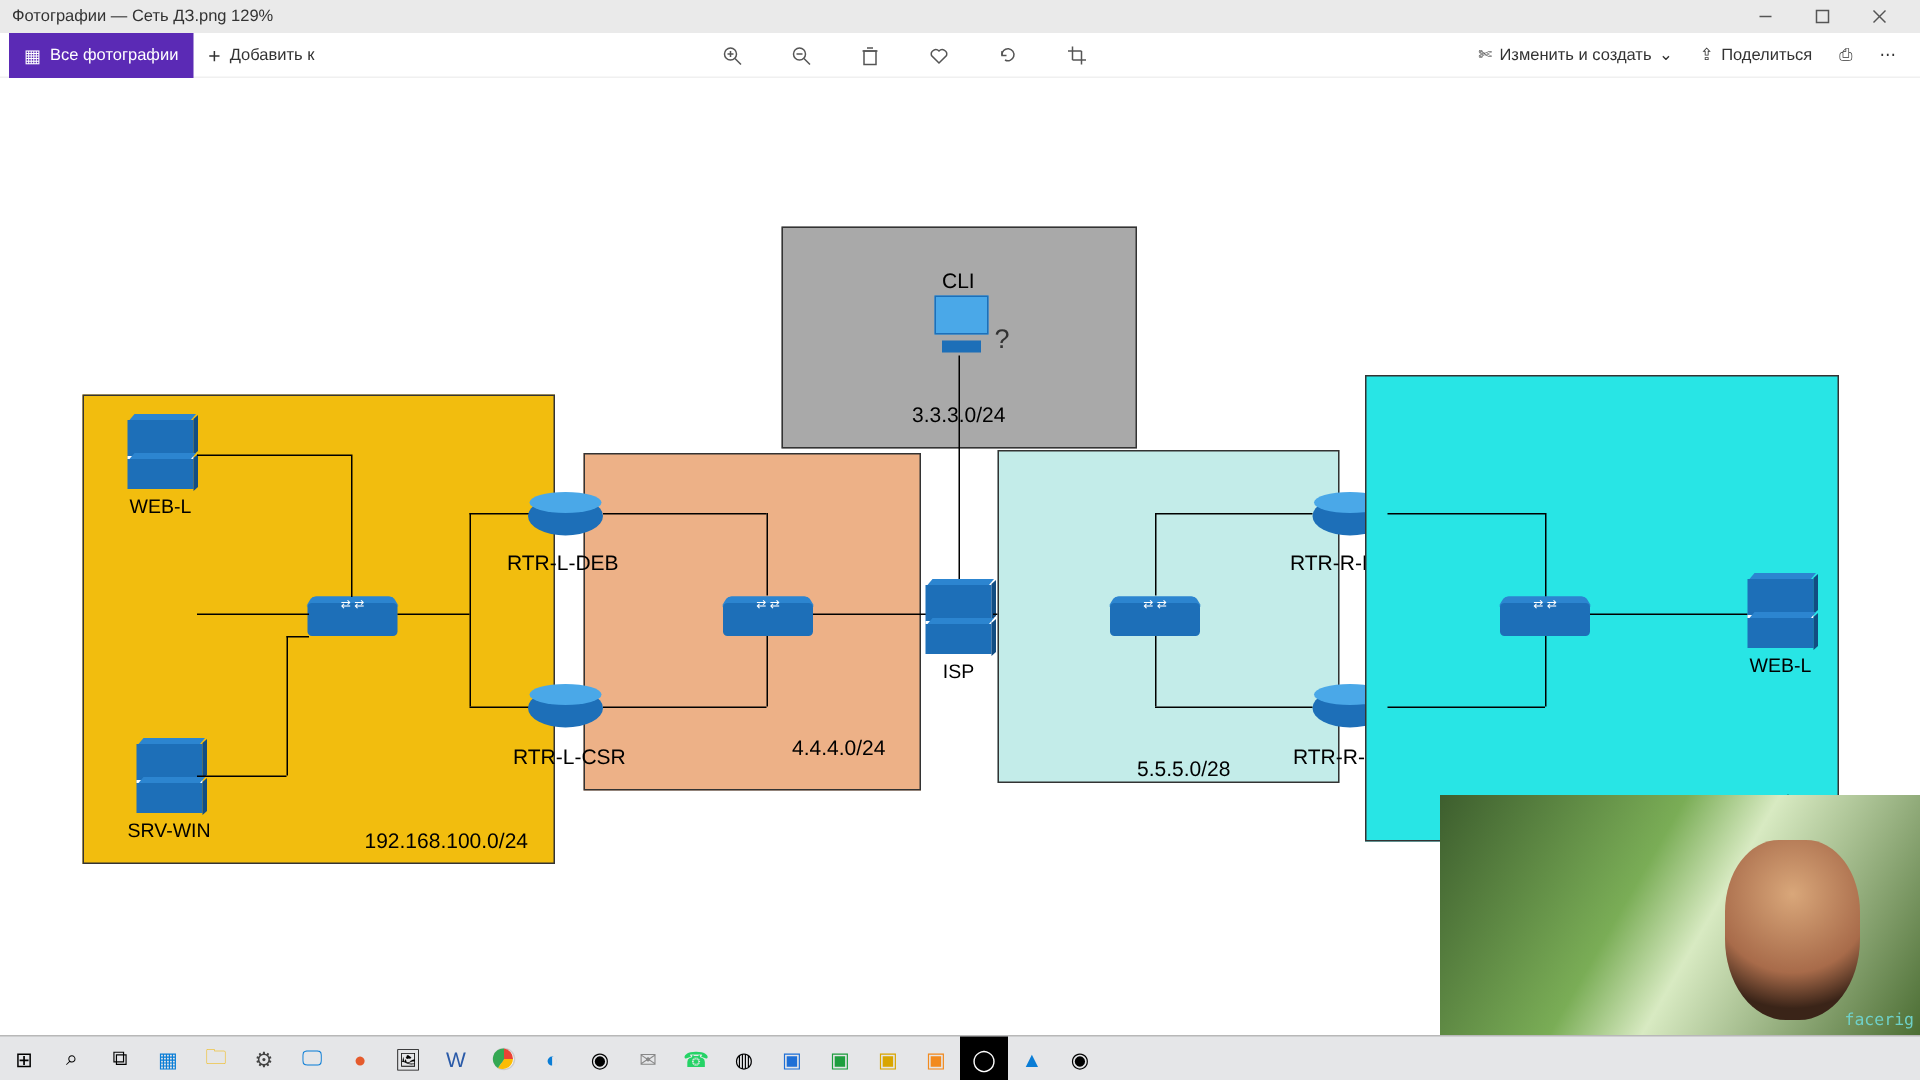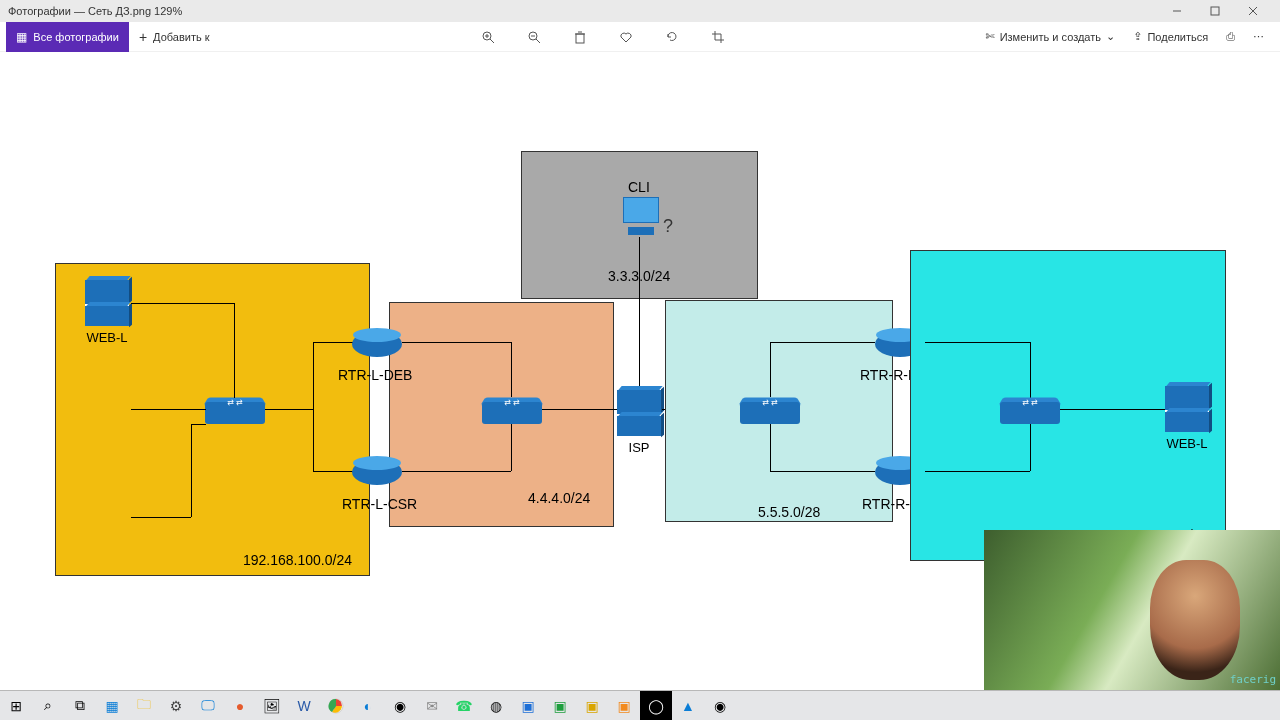--- a/index.html
+++ b/index.html
@@ -35,21 +35,21 @@
   .router { width: 50px; height: 30px; position: relative; }
   .rtr-body { width:50px; height:26px; background:#1d6fb8; border-radius:50%; position:absolute; bottom:0; }
   .rtr-top { width:48px; height:14px; background:#4aa8e8; border-radius:50%; position:absolute; top:1px; left:1px; }
   .pc { width:48px; height:40px; position:relative; }
   .pc-mon { width:36px; height:26px; background:#4aa8e8; border:1px solid #1d6fb8; position:absolute; top:0; left:6px; }
   .pc-base { width:26px; height:8px; background:#1d6fb8; position:absolute; bottom:2px; left:11px; }
   .pc-q { position:absolute; right:-8px; bottom:0; font-size:18px; color:#333; }
   .line { position:absolute; background:#000; }
   .taskbar { position:absolute; bottom:0; left:0; width:1280px; height:30px; background:#e5e6e8; border-top:1px solid #b8b8b8; display:flex; align-items:center; }
   .tsk { width:32px; height:30px; display:flex; align-items:center; justify-content:center; cursor:pointer; font-size:14px; }
-  .cam { position:absolute; bottom:30px; right:0; width:296px; height:160px; background:#2d4a2d; overflow:hidden; }
+  .cam { position:absolute; bottom:30px; right:0; width:320px; height:160px; background:#2d4a2d; overflow:hidden; }
   .face { position:absolute; right:40px; bottom:10px; width:90px; height:120px; background: radial-gradient(circle at 50% 30%, #d9a77a 0%, #a86b4a 55%, #3a2418 80%); border-radius:40% 40% 45% 45%; }
   .bg-trees { position:absolute; inset:0; background: linear-gradient(120deg, #3d5e2e 0%, #7aad56 40%, #d8eac2 55%, #4c6e34 100%); }
   .facerig { position:absolute; bottom:4px; right:4px; font-size:11px; color:#6fd0c8; font-family: monospace; }
 </style>
 </head>
 <body>
 
 <div class="titlebar">
   <span>Фотографии — Сеть ДЗ.png  129%</span>
   <div class="spacer"></div>
@@ -156,20 +156,27 @@
   <div class="zlabel" style="left:608px; top:216px;">3.3.3.0/24</div>
   <div class="line" style="left:639px; top:185px; width:1px; height:150px;"></div>
 
   <div class="zone" style="left:55px; top:211px; width:315px; height:313px; background:#f2bd0e;"></div>
   <div class="device" style="left:85px; top:224px;">
     <div class="srv">
         <div class="srv-top"></div>
         <div class="srv-bot"></div>
       </div>
     <div class="dlabel">WEB-L</div>
+  </div>
+  <div class="device" style="left:85px; top:440px;">
+    <div class="srv">
+        <div class="srv-top"></div>
+        <div class="srv-bot"></div>
+      </div>
+    <div class="dlabel">SRV-WIN</div>
   </div>
   <div class="zlabel" style="left:243px; top:500px;">192.168.100.0/24</div>
 
   <div style="position:absolute; left:205px; top:344px;">
     <div class="switch">
         <div class="switch-top"></div>
         <div class="switch-body"></div>
         <div class="arrows">⇄ ⇄</div>
       </div>
   </div>

